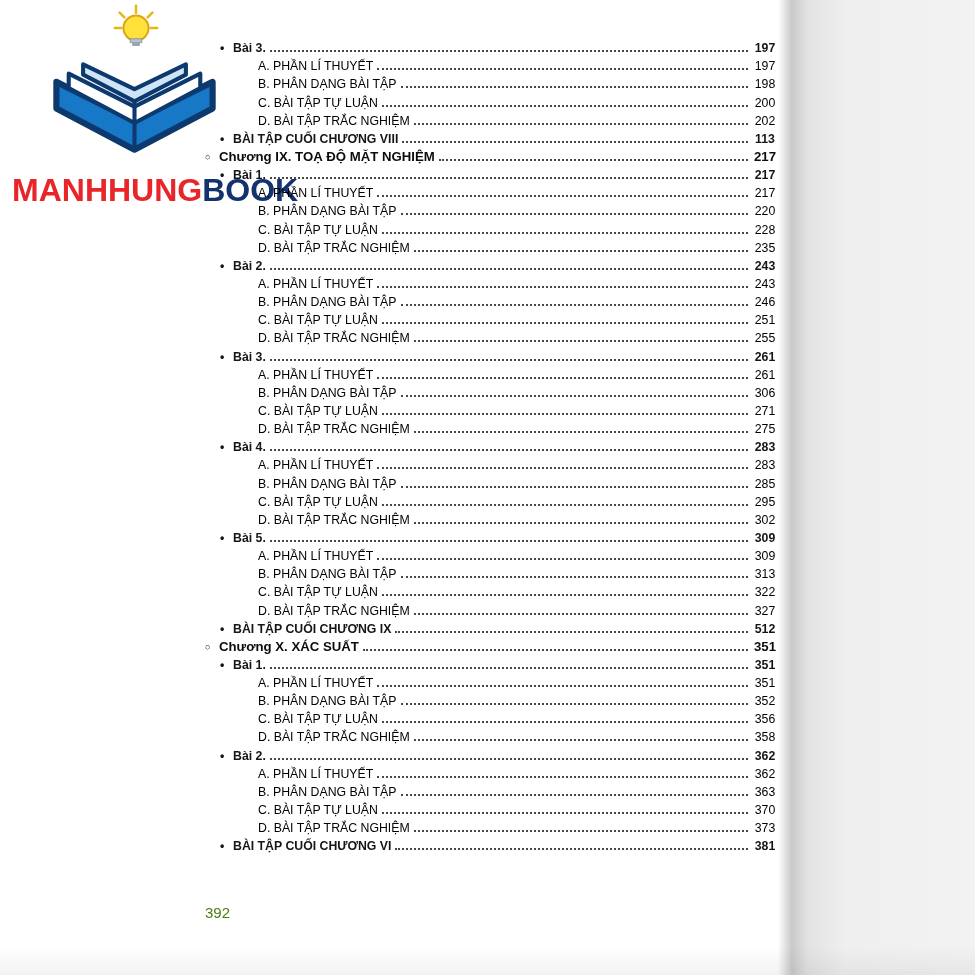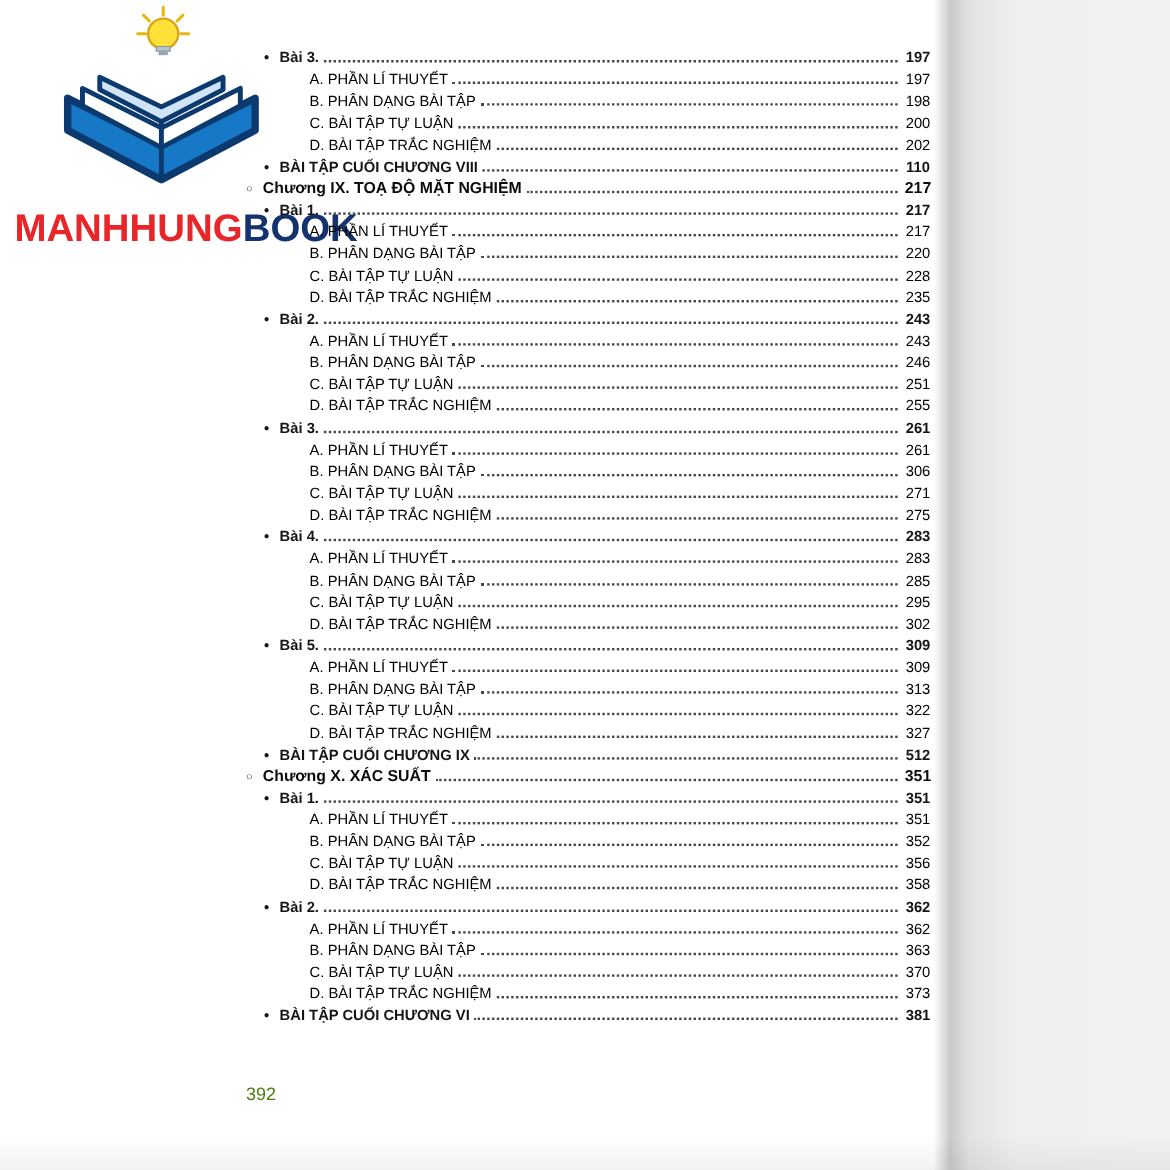--- a/index.html
+++ b/index.html
@@ -114,21 +114,21 @@
       <div class="row row-section">
 
         <span class="label">D. BÀI TẬP TRẮC NGHIỆM</span>
         <span class="leader"></span>
         <span class="pagenum">202</span>
       </div>
       <div class="row row-lesson">
         <span class="bullet">•</span>
         <span class="label">BÀI TẬP CUỐI CHƯƠNG VIII</span>
         <span class="leader"></span>
-        <span class="pagenum">110</span>
+        <span class="pagenum">113</span>
       </div>
       <div class="row row-chapter">
         <span class="bullet">○</span>
         <span class="label">Chương IX. TOẠ ĐỘ MẶT NGHIỆM</span>
         <span class="leader"></span>
         <span class="pagenum">217</span>
       </div>
       <div class="row row-lesson">
         <span class="bullet">•</span>
         <span class="label">Bài 1.</span>

